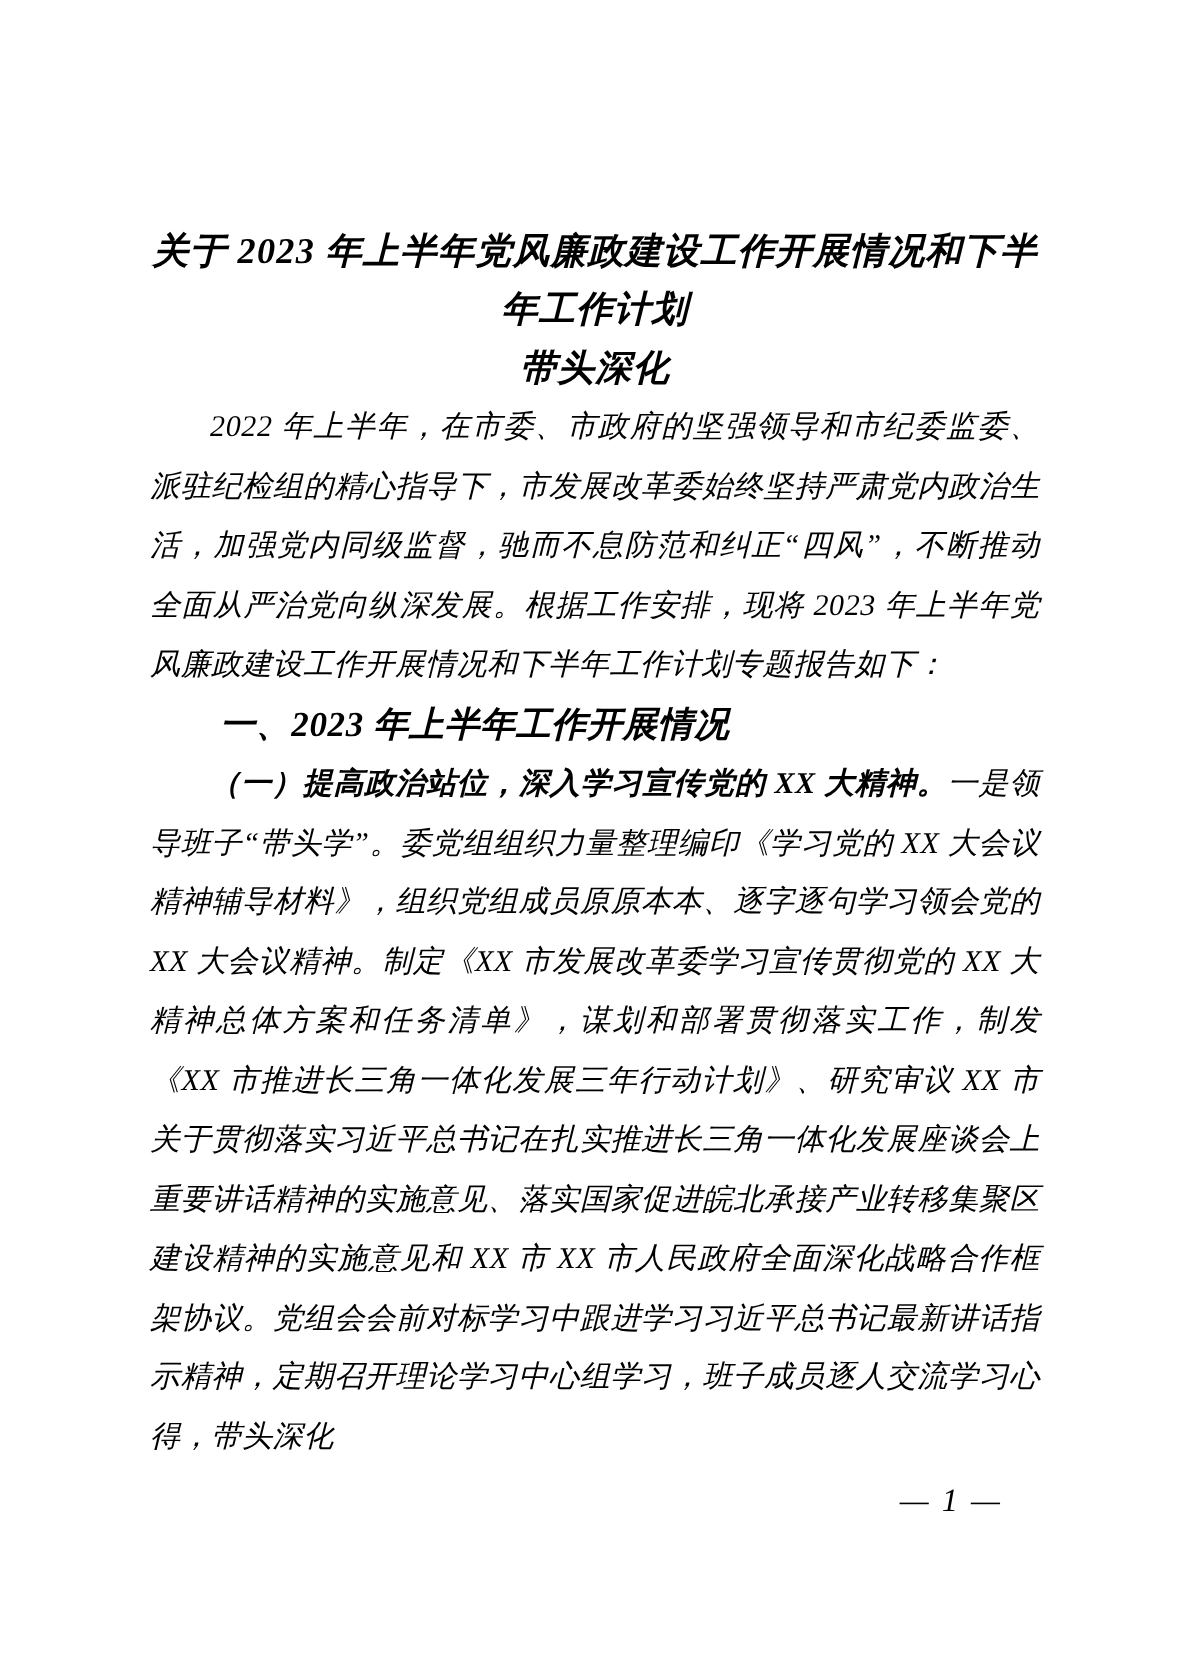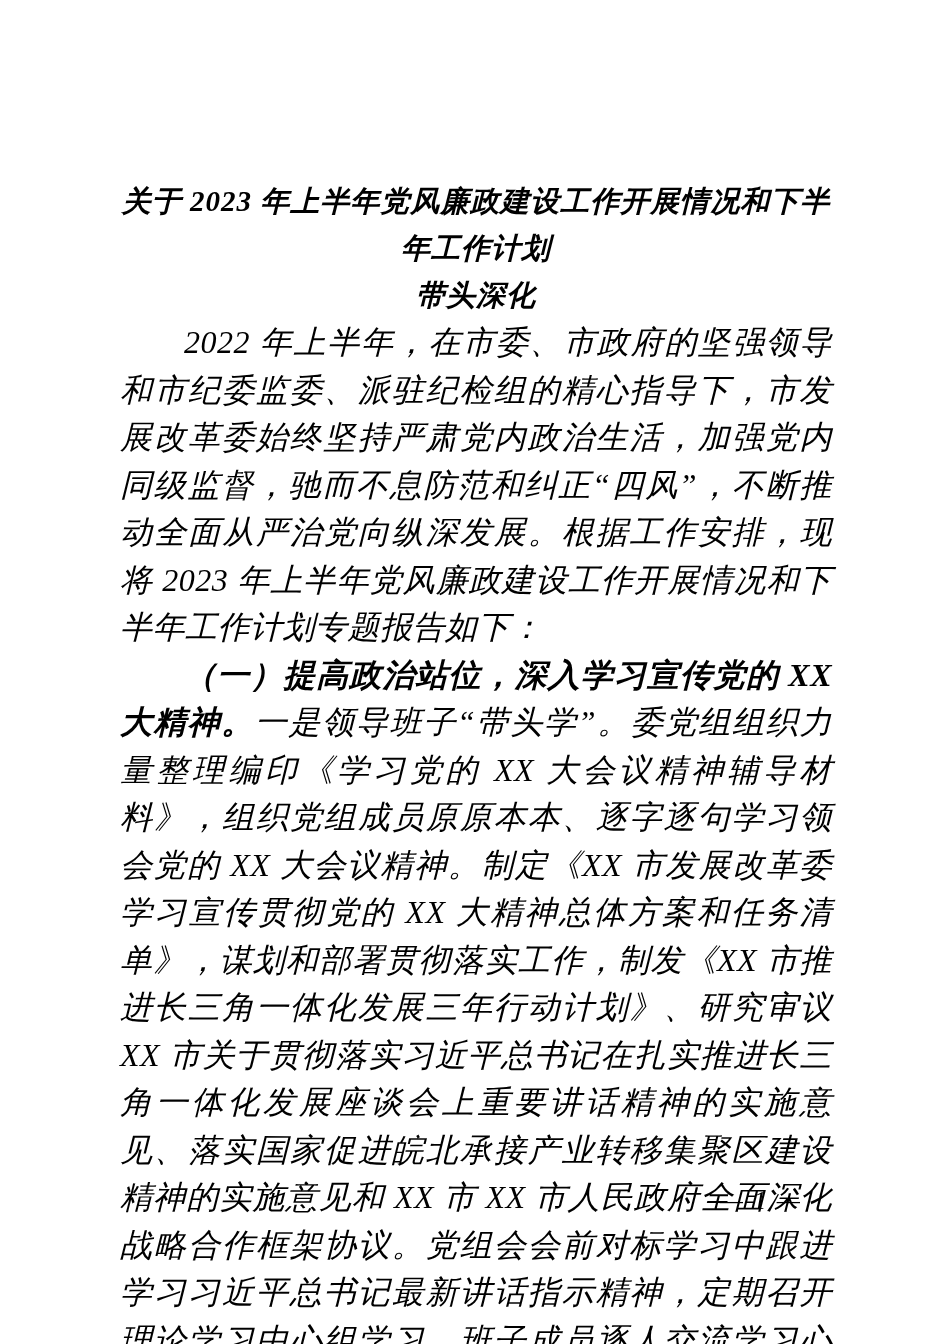--- a/index.html
+++ b/index.html
@@ -21,21 +21,21 @@
     width: 712px;
   }
   .doc-title {
     font-size: 29px;
     font-weight: bold;
     text-align: center;
     line-height: 47px;
     letter-spacing: 1px;
   }
   .body-text {
-    font-size: 32px;
+    font-size: 24px;
     line-height: 47.5px;
     text-align: justify;
     text-indent: 2em;
     letter-spacing: 0.5px;
   }
   .section-heading {
     font-size: 28px;
     font-weight: bold;
     line-height: 47.5px;
     text-indent: 2em;
@@ -59,20 +59,21 @@
 <div class="page">
   <div class="content">
 
     <h1 class="doc-title">
       <span>关于 2023 年上半年党风廉政建设工作开展情况和下半年工作计划</span><br>
       <span>带头深化</span>
     </h1>
 
     <p class="body-text">2022 年上半年，在市委、市政府的坚强领导和市纪委监委、派驻纪检组的精心指导下，市发展改革委始终坚持严肃党内政治生活，加强党内同级监督，驰而不息防范和纠正“四风”，不断推动全面从严治党向纵深发展。根据工作安排，现将 2023 年上半年党风廉政建设工作开展情况和下半年工作计划专题报告如下：</p>
 
+    <h2 class="section-heading">一、2023 年上半年工作开展情况</h2>
 
     <p class="body-text">
       <span class="lead-bold">（一）提高政治站位，深入学习宣传党的 XX 大精神。</span><span>一是领导班子“带头学”。委党组组织力量整理编印《学习党的 XX 大会议精神辅导材料》，组织党组成员原原本本、逐字逐句学习领会党的 XX 大会议精神。制定《XX 市发展改革委学习宣传贯彻党的 XX 大精神总体方案和任务清单》，谋划和部署贯彻落实工作，制发《XX 市推进长三角一体化发展三年行动计划》、研究审议 XX 市关于贯彻落实习近平总书记在扎实推进长三角一体化发展座谈会上重要讲话精神的实施意见、落实国家促进皖北承接产业转移集聚区建设精神的实施意见和 XX 市 XX 市人民政府全面深化战略合作框架协议。党组会会前对标学习中跟进学习习近平总书记最新讲话指示精神，定期召开理论学习中心组学习，班子成员逐人交流学习心得，带头深化</span>
     </p>
 
   </div>
 
   <div class="page-number">— 1 —</div>
 </div>
 

